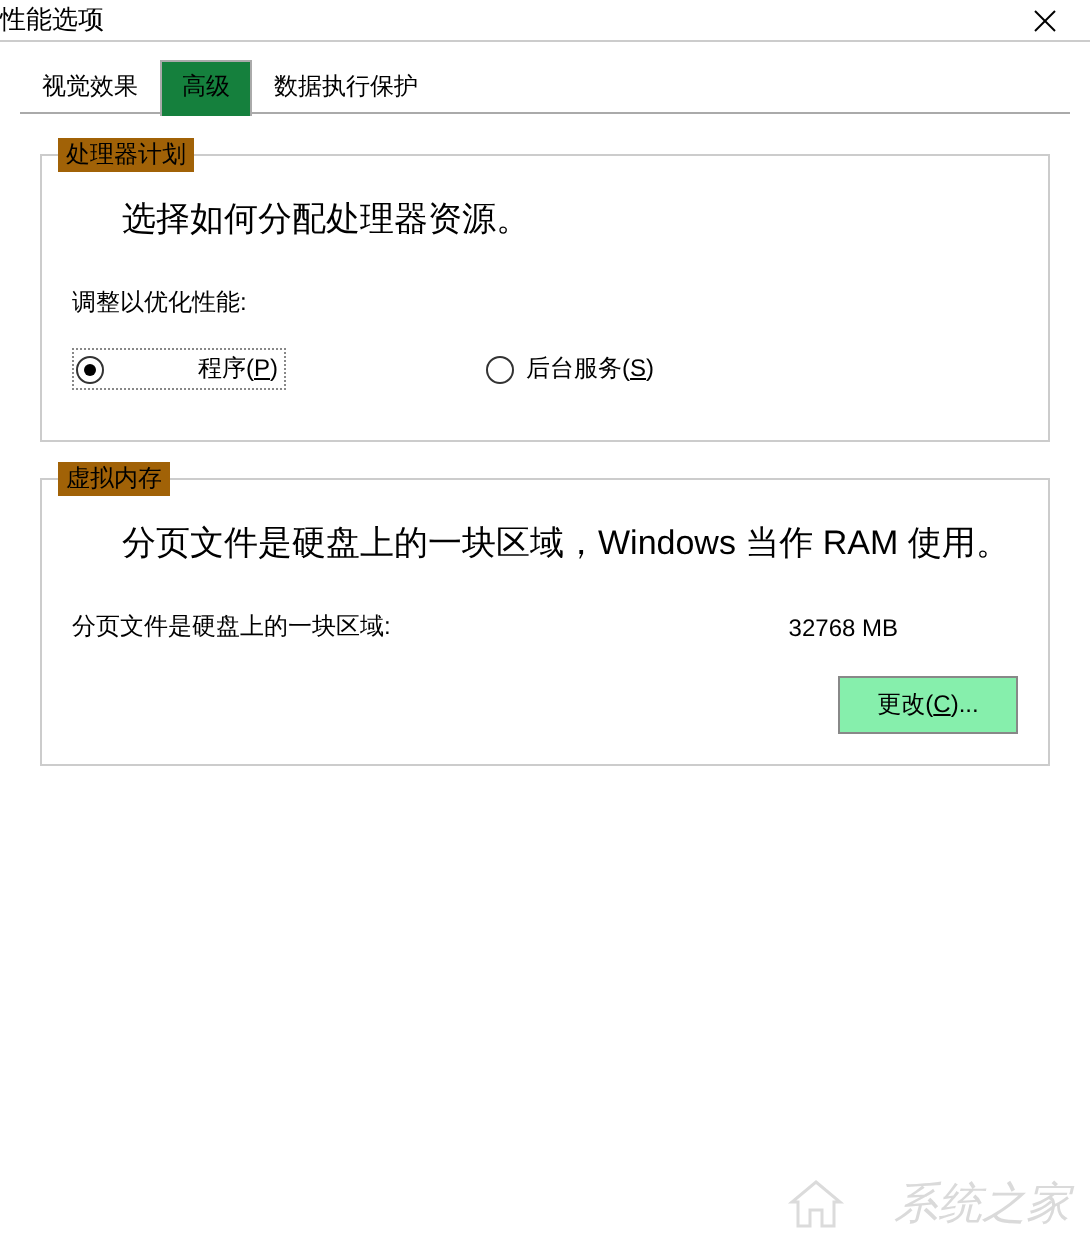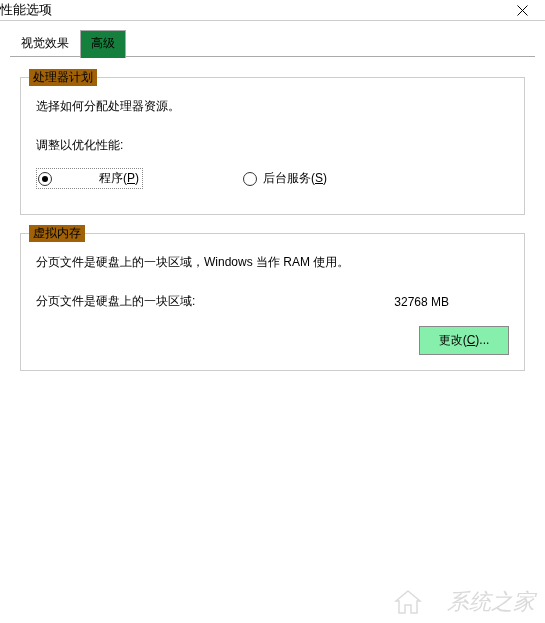--- a/index.html
+++ b/index.html
@@ -84,21 +84,22 @@
     .groupbox-title {
       position: absolute;
       top: -9px;
       left: 8px;
       background: #a16207;
       padding: 0 4px;
       font-size: 12px;
     }
     .desc {
       margin-bottom: 22px;
-      font-size: 12px;
+      font-size: 17px;
+      margin-left: 25px;
     }
     .sublabel {
       margin-bottom: 14px;
       font-size: 12px;
     }
     .radio-row {
       display: flex;
       align-items: center;
       gap: 100px;
       padding-bottom: 10px;
@@ -186,20 +187,21 @@
     <svg viewBox="0 0 11 11">
       <line x1="0.5" y1="0.5" x2="10.5" y2="10.5" stroke="#000" stroke-width="1"></line>
       <line x1="10.5" y1="0.5" x2="0.5" y2="10.5" stroke="#000" stroke-width="1"></line>
     </svg>
   </div>
 </div>
 
 <div class="tabs">
   <div class="tab">视觉效果</div>
   <div class="tab active">高级</div>
+  <div class="tab">数据执行保护</div>
 </div>
 
 <div class="content">
 
   <div class="groupbox">
     <span class="groupbox-title">处理器计划</span>
     <div class="desc">选择如何分配处理器资源。</div>
     <div class="sublabel">调整以优化性能:</div>
     <div class="radio-row">
       <div class="radio-option boxed">

